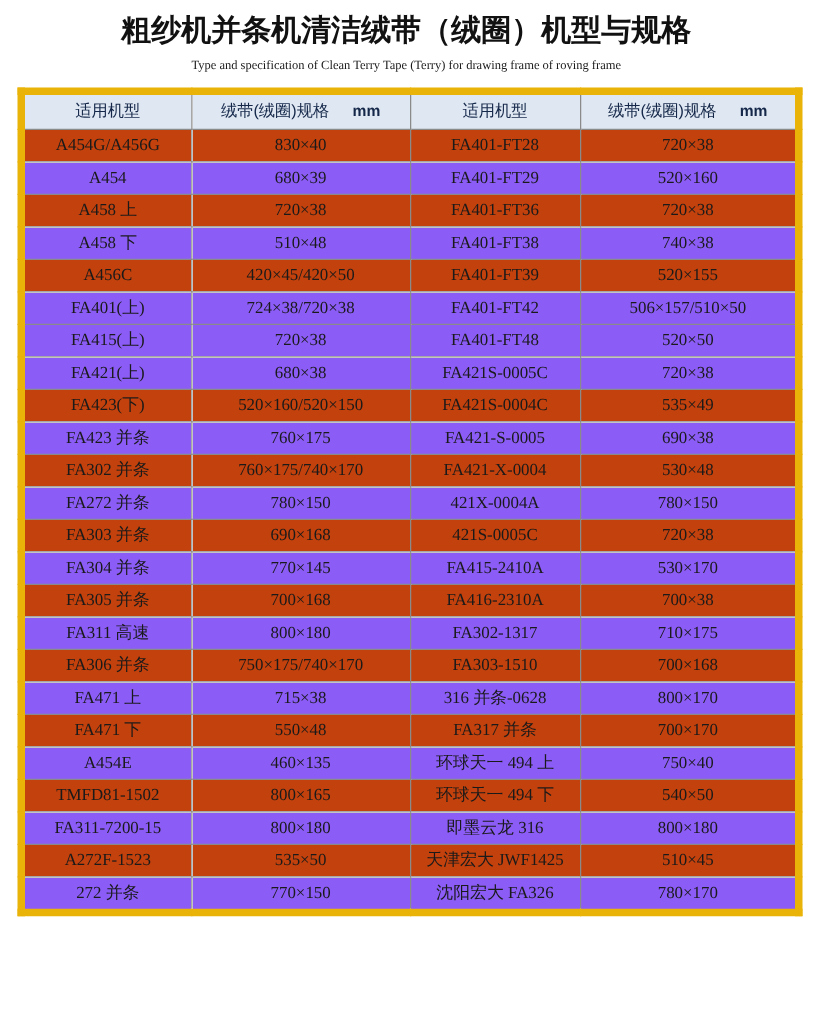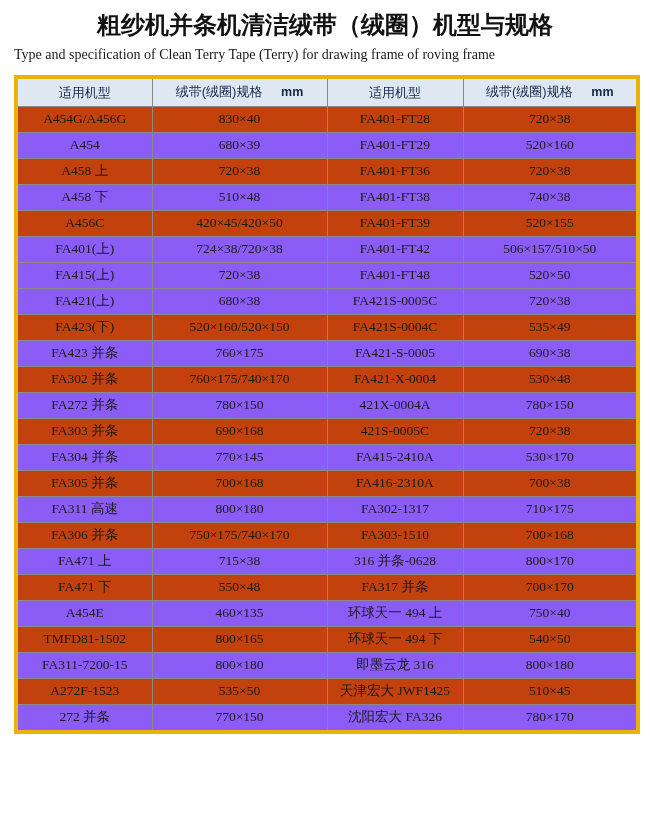--- a/index.html
+++ b/index.html
@@ -26,33 +26,33 @@
     font-family: "Liberation Sans", sans-serif;
     font-weight: bold;
     font-size: 24px;
     letter-spacing: 0px;
     color: #111111;
     padding-top: 10px;
     line-height: 1.25;
     white-space: nowrap;
   }
   .title-sub {
-    text-align: left;
+    text-align: center;
     font-family: "Liberation Serif", serif;
-    font-size: 14px;
+    font-size: 10px;
     color: #1a1a1a;
     padding-top: 6px;
     padding-bottom: 11px;
     line-height: 1.3;
   }
   table.spec {
     border-collapse: collapse;
     width: 622px;
     table-layout: fixed;
-    border: 4px solid #eab308;
+    border: 6px solid #eab308;
   }
   table.spec col.c0 { width: 136px; }
   table.spec col.c1 { width: 175px; }
   table.spec col.c2 { width: 136px; }
   table.spec col.c3 { width: 175px; }
   table.spec th, table.spec td {
     border: 1px solid #8a8a8a;
     text-align: center;
     vertical-align: middle;
     font-size: 13.5px;

